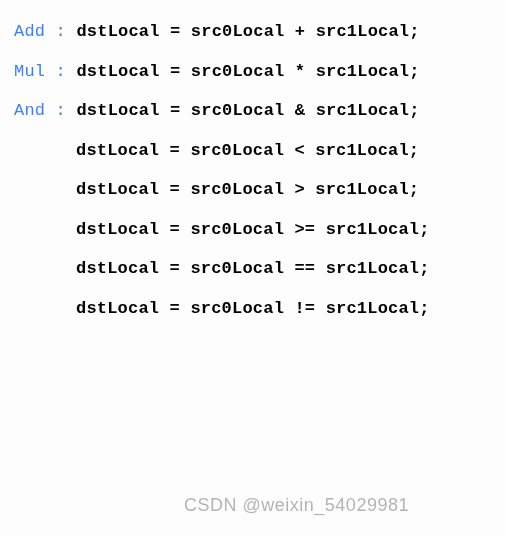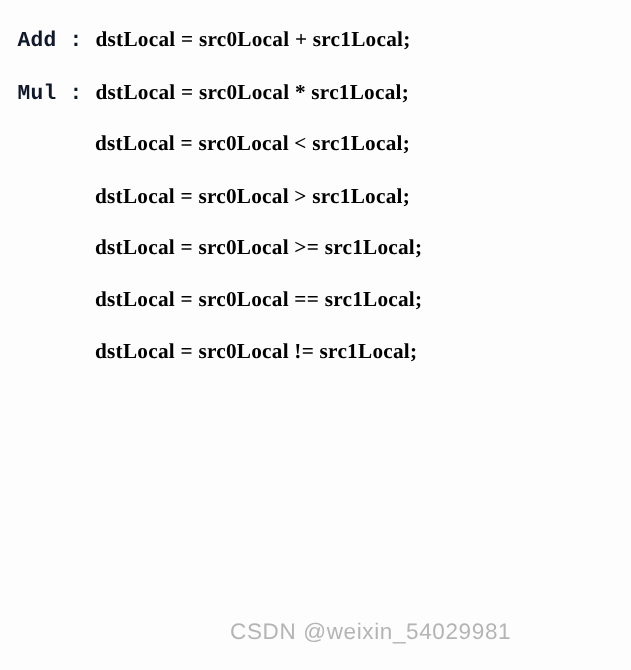--- a/index.html
+++ b/index.html
@@ -20,27 +20,26 @@
     white-space: pre;
     font-size: 17px;
     line-height: 1.15;
     margin-bottom: 20px;
     letter-spacing: 0.2px;
   }
   .line.indent {
     padding-left: 62px;
   }
   .label {
-    font-weight: 700;
-    color: #0f172a;
+    font-weight: 400;
+    color: #3b82f6;
   }
   .code {
     font-weight: 700;
     color: #000;
-    font-family: Liberation Serif, serif;
   }
   .watermark {
     position: absolute;
     bottom: 20px;
     left: 0;
     width: 505px;
     text-align: center;
     font-size: 18px;
     color: rgba(120,120,120,0.55);
     font-family: Arial, sans-serif;
@@ -48,20 +47,21 @@
     pointer-events: none;
     margin-left: 44px;
   }
 </style>
 </head>
 <body>
 
 <div class="page" id="lines-container">
     <div class="line"><span class="label">Add : </span><span class="code">dstLocal = src0Local + src1Local;</span></div>
     <div class="line"><span class="label">Mul : </span><span class="code">dstLocal = src0Local * src1Local;</span></div>
+    <div class="line"><span class="label">And : </span><span class="code">dstLocal = src0Local &amp; src1Local;</span></div>
     <div class="line indent"><span class="code">dstLocal = src0Local &lt; src1Local;</span></div>
     <div class="line indent"><span class="code">dstLocal = src0Local &gt; src1Local;</span></div>
     <div class="line indent"><span class="code">dstLocal = src0Local &gt;= src1Local;</span></div>
     <div class="line indent"><span class="code">dstLocal = src0Local == src1Local;</span></div>
     <div class="line indent"><span class="code">dstLocal = src0Local != src1Local;</span></div>
   </div>
 
 <div class="watermark">CSDN @weixin_54029981</div>
 
 </body></html>

